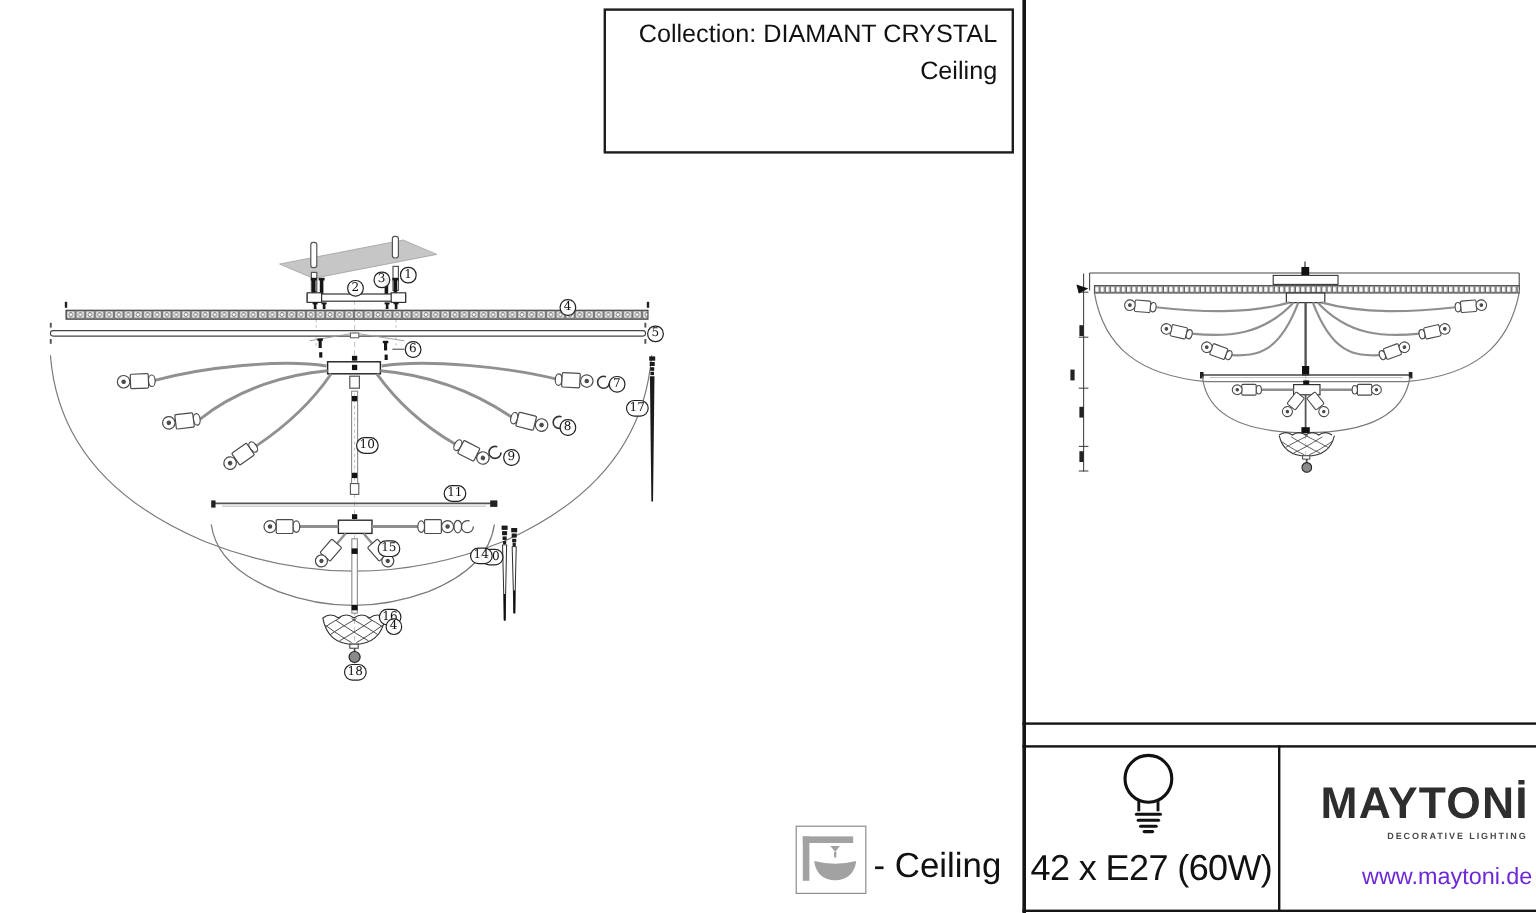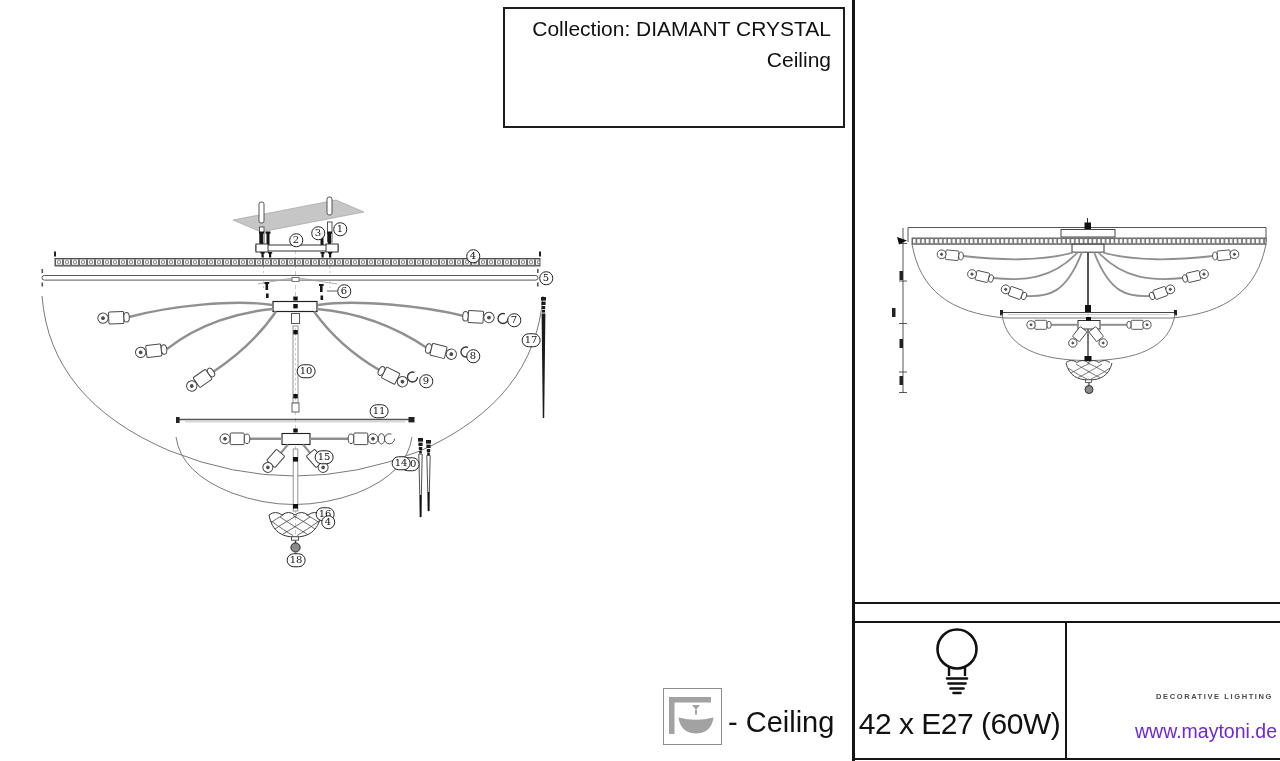--- a/index.html
+++ b/index.html
@@ -463,17 +463,18 @@
     <g stroke="#111" stroke-width="2.6" stroke-linecap="round">
       <line x1="20" y1="53.5" x2="40" y2="53.5"></line>
       <line x1="21.5" y1="58.5" x2="38.5" y2="58.5"></line>
       <line x1="23.5" y1="63.5" x2="36.5" y2="63.5"></line>
       <line x1="26.5" y1="68" x2="33.5" y2="68"></line>
     </g>
   </svg>
   <div class="abs bulb-label">42 x E27 (60W)</div>
 
   <div class="abs logo-cell">
+    <div class="logo-word">MAYTONİ</div>
     <div class="logo-tagline">DECORATIVE LIGHTING</div>
     <div class="logo-site">www.maytoni.de</div>
   </div>
 
 </div>
 
 </body></html>

